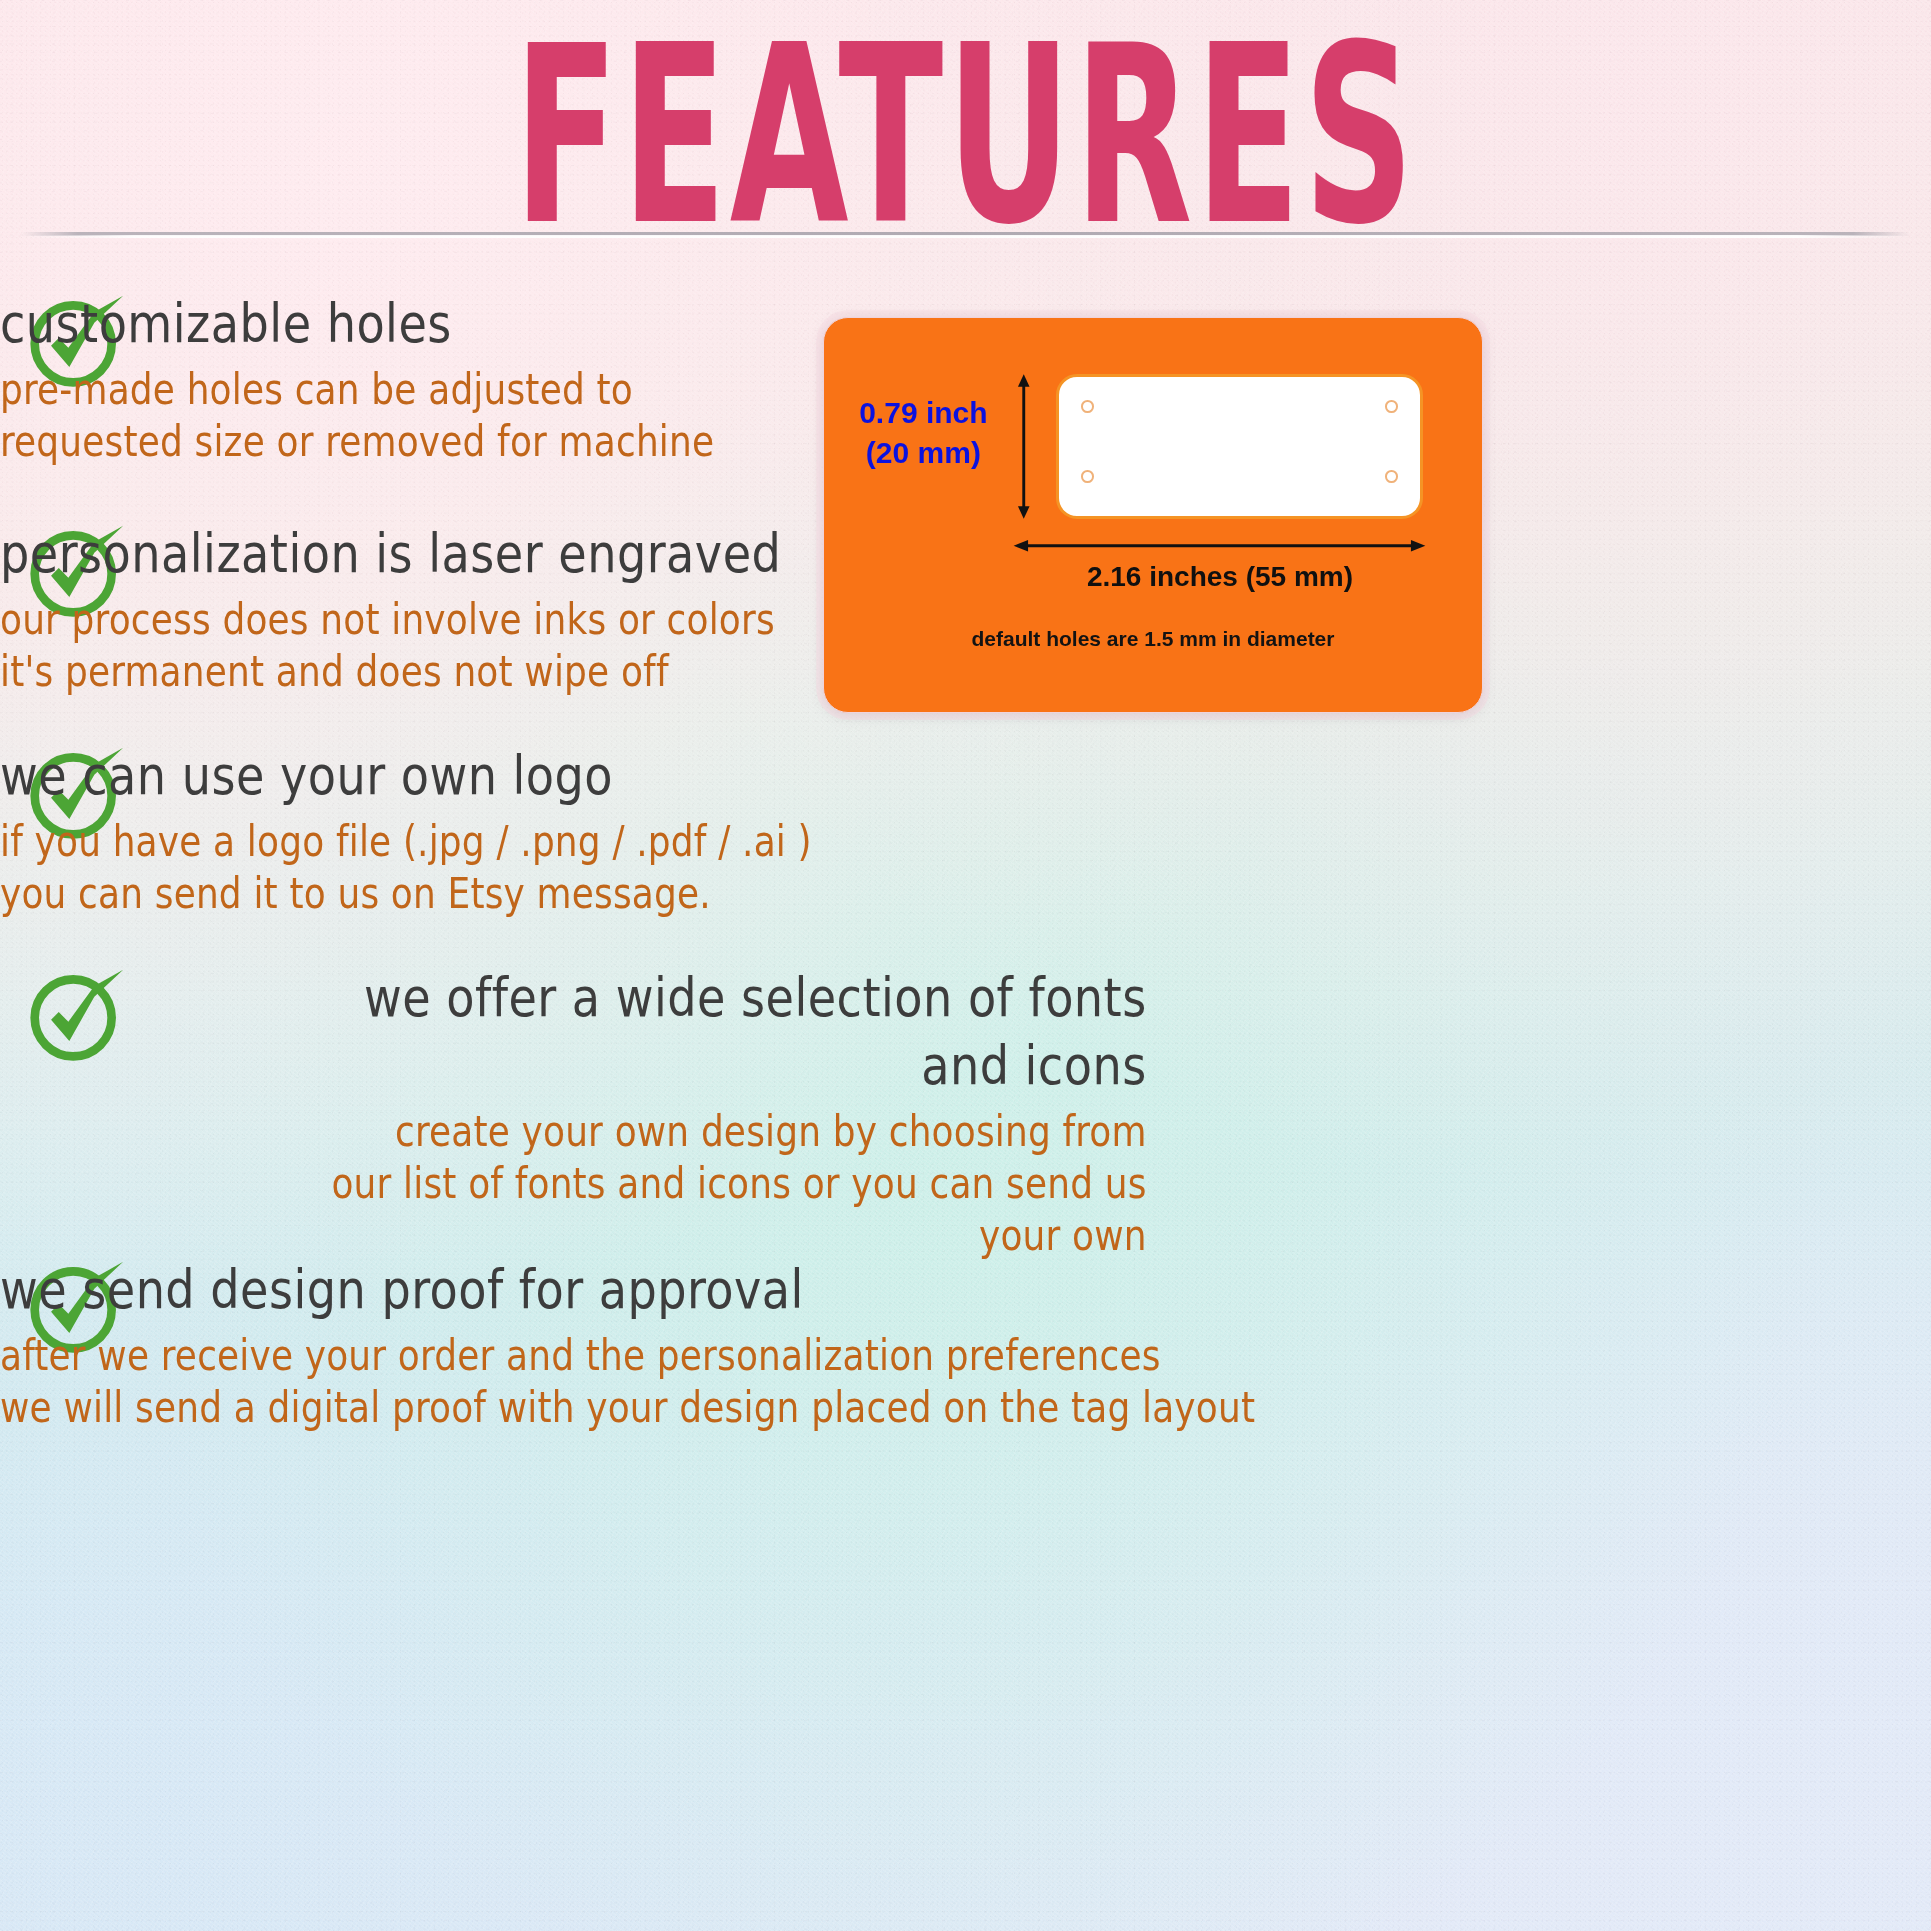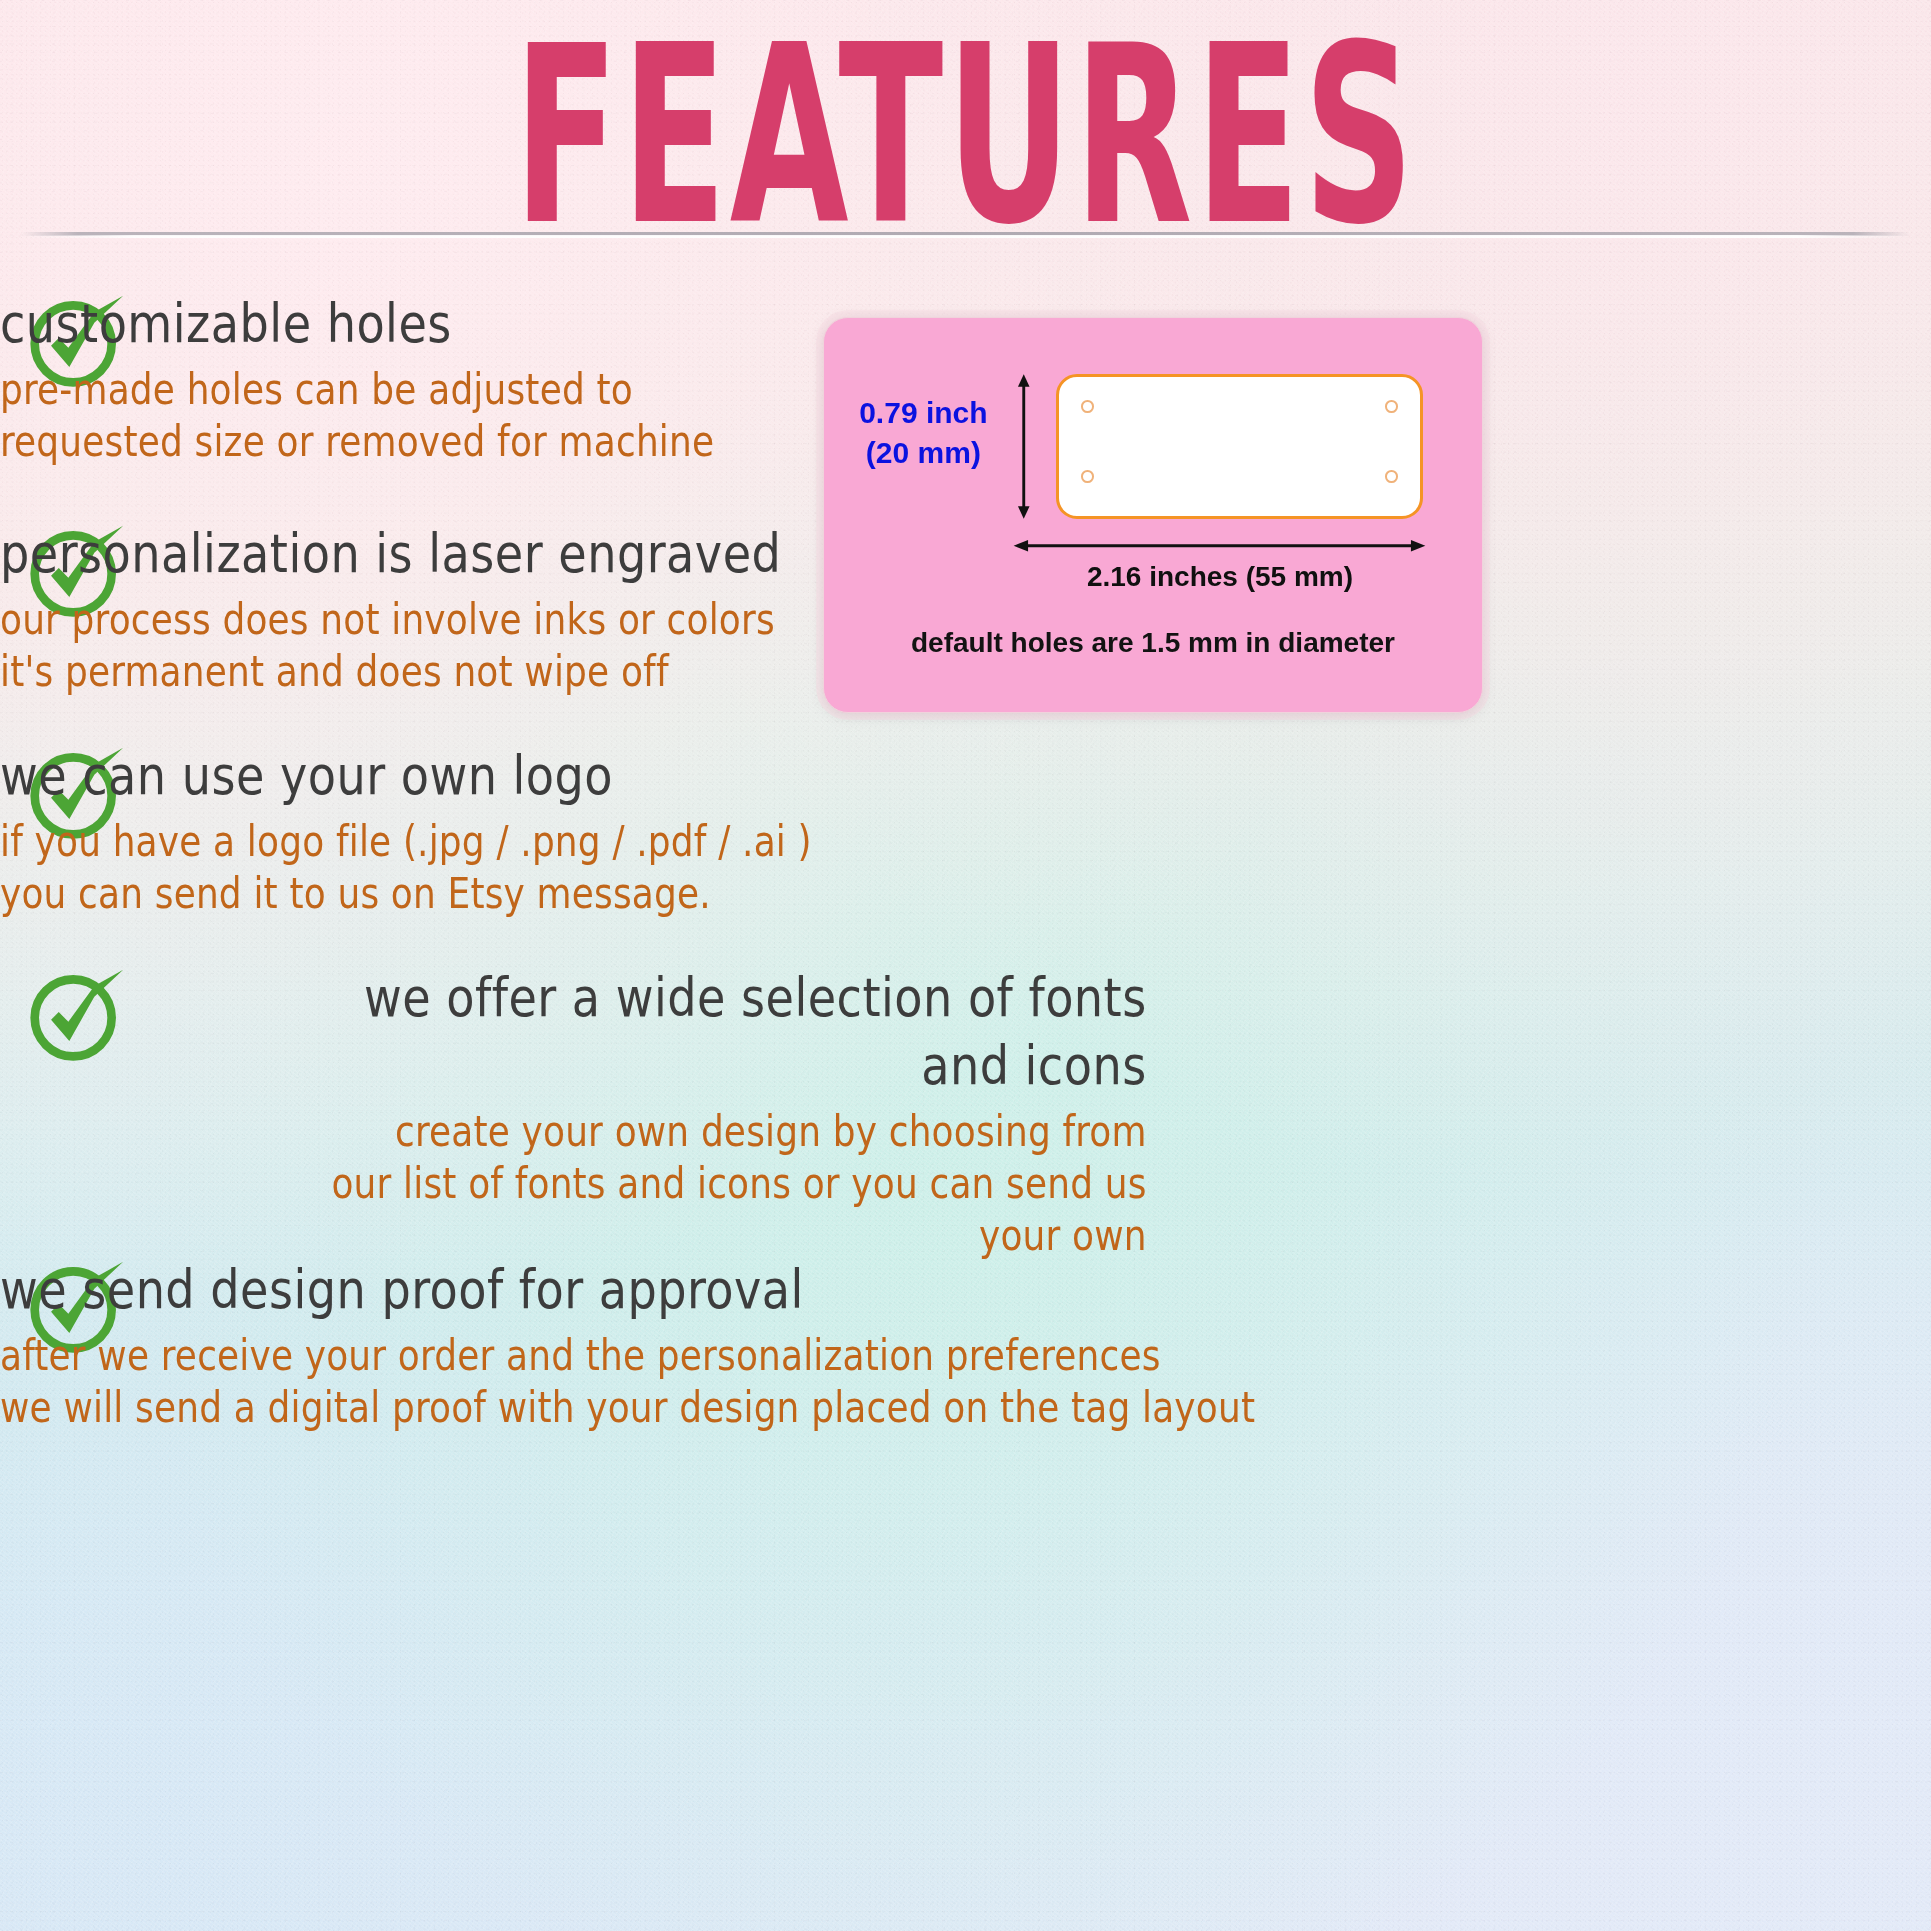--- a/index.html
+++ b/index.html
@@ -101,21 +101,21 @@
     transform:scaleX(.95);
     transform-origin:0 50%;
     white-space:pre-line;
     margin-top:5.8px;
   }
 
   
   .card {
     position:absolute;
     left:823px; top:317px; width:660px; height:396px;
-    background:#f9a8d4;
+    background:#f97316;
     border-radius:25px;
     border:1.9px solid #f0d3dc;
     box-shadow: 0 2.9px 13.5px rgba(120,100,110,.18), 0 0 0 6.8px rgba(248,222,230,.55);
   }
   .card-inner { position:relative; width:100%; height:100%; }
 
   .dimH-label {
     position:absolute; left:17.4px; top:75px; width:164px;
     text-align:center;
     color:#0b12e0; font-weight:700; font-size:30px; line-height:40px;
@@ -136,21 +136,21 @@
   .hole.br { right:22px; top:93px; }
 
   .hArrow { position:absolute; left:189px; top:220px; width:413px; height:15.4px; }
   .dimW-label {
     position:absolute; left:174px; top:243px; width:444px; text-align:center;
     color:#101010; font-weight:700; font-size:28px;
     font-family:"Liberation Sans", sans-serif;
   }
   .note {
     position:absolute; left:39px; right:39px; top:309px; text-align:center;
-    color:#131313; font-weight:700; font-size:28px;
+    color:#131313; font-weight:700; font-size:21px;
     font-family:"Liberation Sans", sans-serif;
   }
 </style>
 </head>
 <body>
 
 <div id="texture"></div>
 <div id="grain"></div>
 
 <div id="page">

